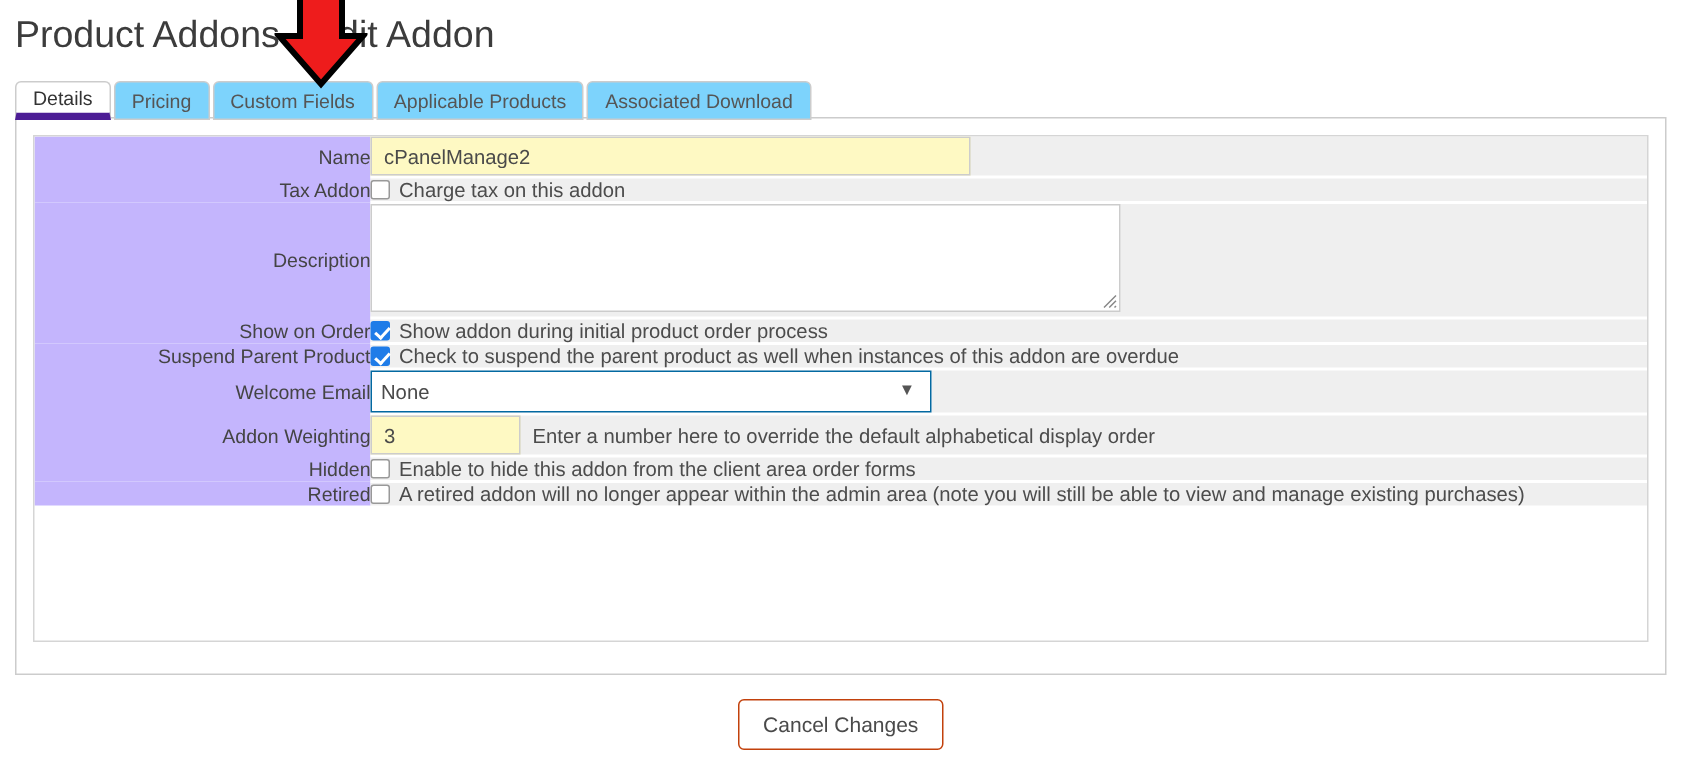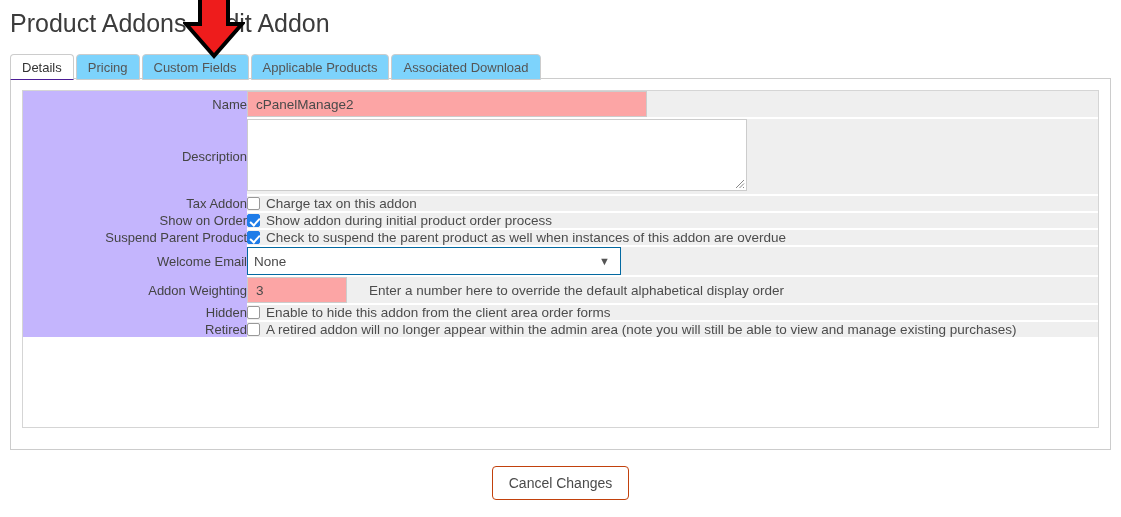--- a/index.html
+++ b/index.html
@@ -28,21 +28,21 @@
   .tab {
     height: 26px; padding: 0 11px;
     display: flex; align-items: center; justify-content: center;
     font-size: 13px; color: #555; background: #7dd3fc;
     border: 1px solid #cccccc; border-bottom: 1px solid #cccccc;
     border-radius: 4px 4px 0 0; margin-right: 2px;
     cursor: pointer; white-space: nowrap;
   }
   .tab.active {
     background: #ffffff; color: #333333;
-    border-bottom: 1px solid #4c1d95;
+    border-bottom: 5px solid #4c1d95;
     position: relative; z-index: 3;
   }
 
   
   .panel {
     position: absolute; left: 10px; top: 78px;
     width: 1101px; height: 372px;
     background: #ffffff; border: 1px solid #cccccc;
   }
   .panel-inner {
@@ -61,21 +61,21 @@
   td.val {
     background: #efefef;
     border-bottom: 2px solid #ffffff;
     padding: 5px 6px 5px 6px;
     font-size: 13.5px; color: #4c4c4c;
   }
   tr.last td.val { border-bottom: none; }
 
   
   input.txt {
-    height: 26px; border: 1px solid #cccccc; background: #fca5a5;
+    height: 26px; border: 1px solid #cccccc; background: #fef9c3;
     font-family: "Liberation Sans", sans-serif; font-size: 13.5px;
     color: #4a4a4a; padding: 0 8px; outline: none;
   }
   input.name-input { width: 400px; }
   input.weight-input { width: 100px; }
   .textarea-wrap { position: relative; display: inline-block; }
   textarea.ta {
     width: 500px; height: 72px; resize: none;
     border: 1px solid #cccccc; background: #fff;
     font-family: "Liberation Sans", sans-serif; font-size: 13.5px;
@@ -108,21 +108,21 @@
   .cb.checked {
     background: #1f7ce8; border-color: #1f7ce8;
   }
   .cb.checked::after {
     content: ""; position: absolute;
     left: 3.5px; top: 0.5px; width: 4px; height: 8px;
     border: solid #ffffff; border-width: 0 2px 2px 0;
     transform: rotate(42deg);
   }
   .cb-label { font-size: 13.5px; color: #4c4c4c; cursor: pointer; }
-  .hint { font-size: 13.5px; color: #4c4c4c; margin-left: 22px; }
+  .hint { font-size: 13.5px; color: #4c4c4c; margin-left: 8px; }
 
   
   .btnbar {
     position: absolute; left: 0; top: 466px; width: 1121px;
     display: flex; justify-content: center; align-items: center; gap: 9px;
   }
   .btn {
     height: 34px; padding: 0 16px; font-size: 14px;
     border-radius: 4px; cursor: pointer; white-space: nowrap;
     display: flex; align-items: center; justify-content: center;
@@ -164,43 +164,43 @@
 
   <div class="panel">
     <div class="panel-inner">
       <table class="form">
 
         <tbody>
             <tr>
           <td class="lbl">Name</td>
           <td class="val">
             <input class="txt name-input" type="text" value="cPanelManage2" style="">
+          </td>
+        </tr>
+
+        <tr>
+          <td class="lbl">Tax Addon</td>
+          <td class="val">
+            <span class="cb"></span><span class="cb-label">Charge tax on this addon</span>
           </td>
         </tr>
 
         <tr>
           <td class="lbl">Description</td>
           <td class="val">
             <span class="textarea-wrap">
               <textarea class="ta" style=""></textarea>
               <svg class="resize-grip" viewBox="0 0 10 10">
                 <path d="M9 1 L1 9 M9 4.5 L4.5 9 M9 8 L8 9" stroke="#888" stroke-width="1" fill="none"></path>
               </svg>
             </span>
           </td>
         </tr>
 
         <tr>
-          <td class="lbl">Tax Addon</td>
-          <td class="val">
-            <span class="cb"></span><span class="cb-label">Charge tax on this addon</span>
-          </td>
-        </tr>
-
-        <tr>
           <td class="lbl">Show on Order</td>
           <td class="val">
             <span class="cb checked"></span><span class="cb-label">Show addon during initial product order process</span>
           </td>
         </tr>
 
         <tr>
           <td class="lbl">Suspend Parent Product</td>
           <td class="val">
             <span class="cb checked"></span><span class="cb-label">Check to suspend the parent product as well when instances of this addon are overdue</span>

